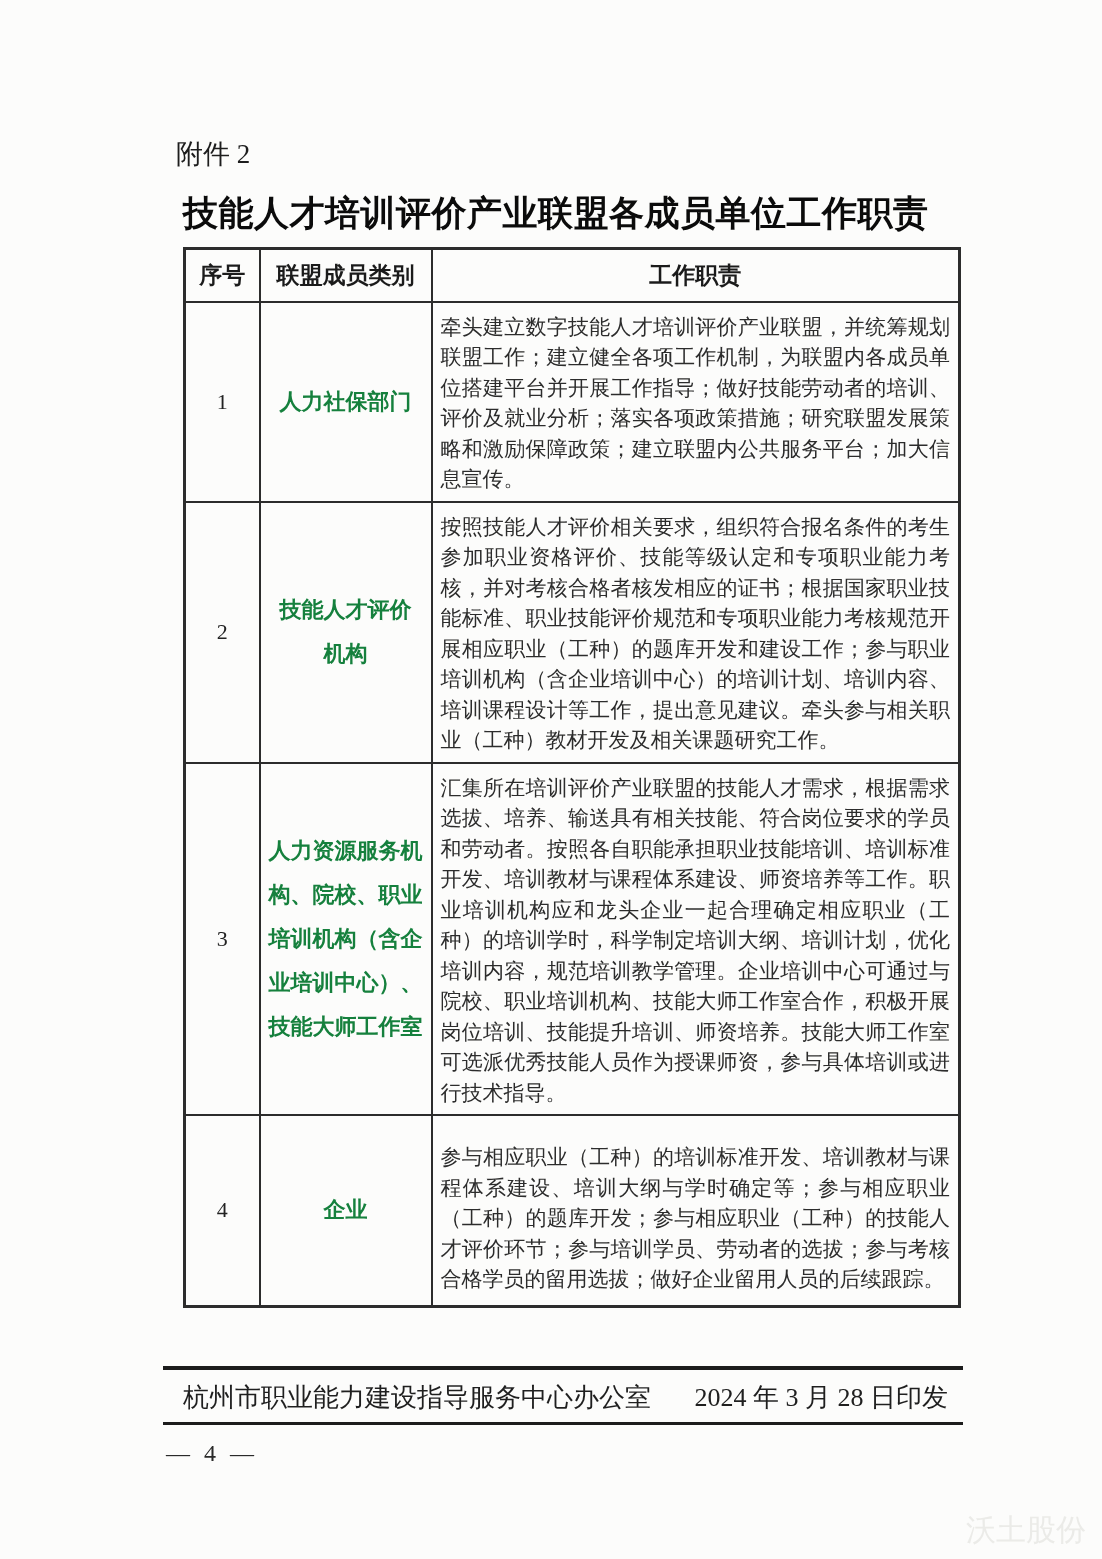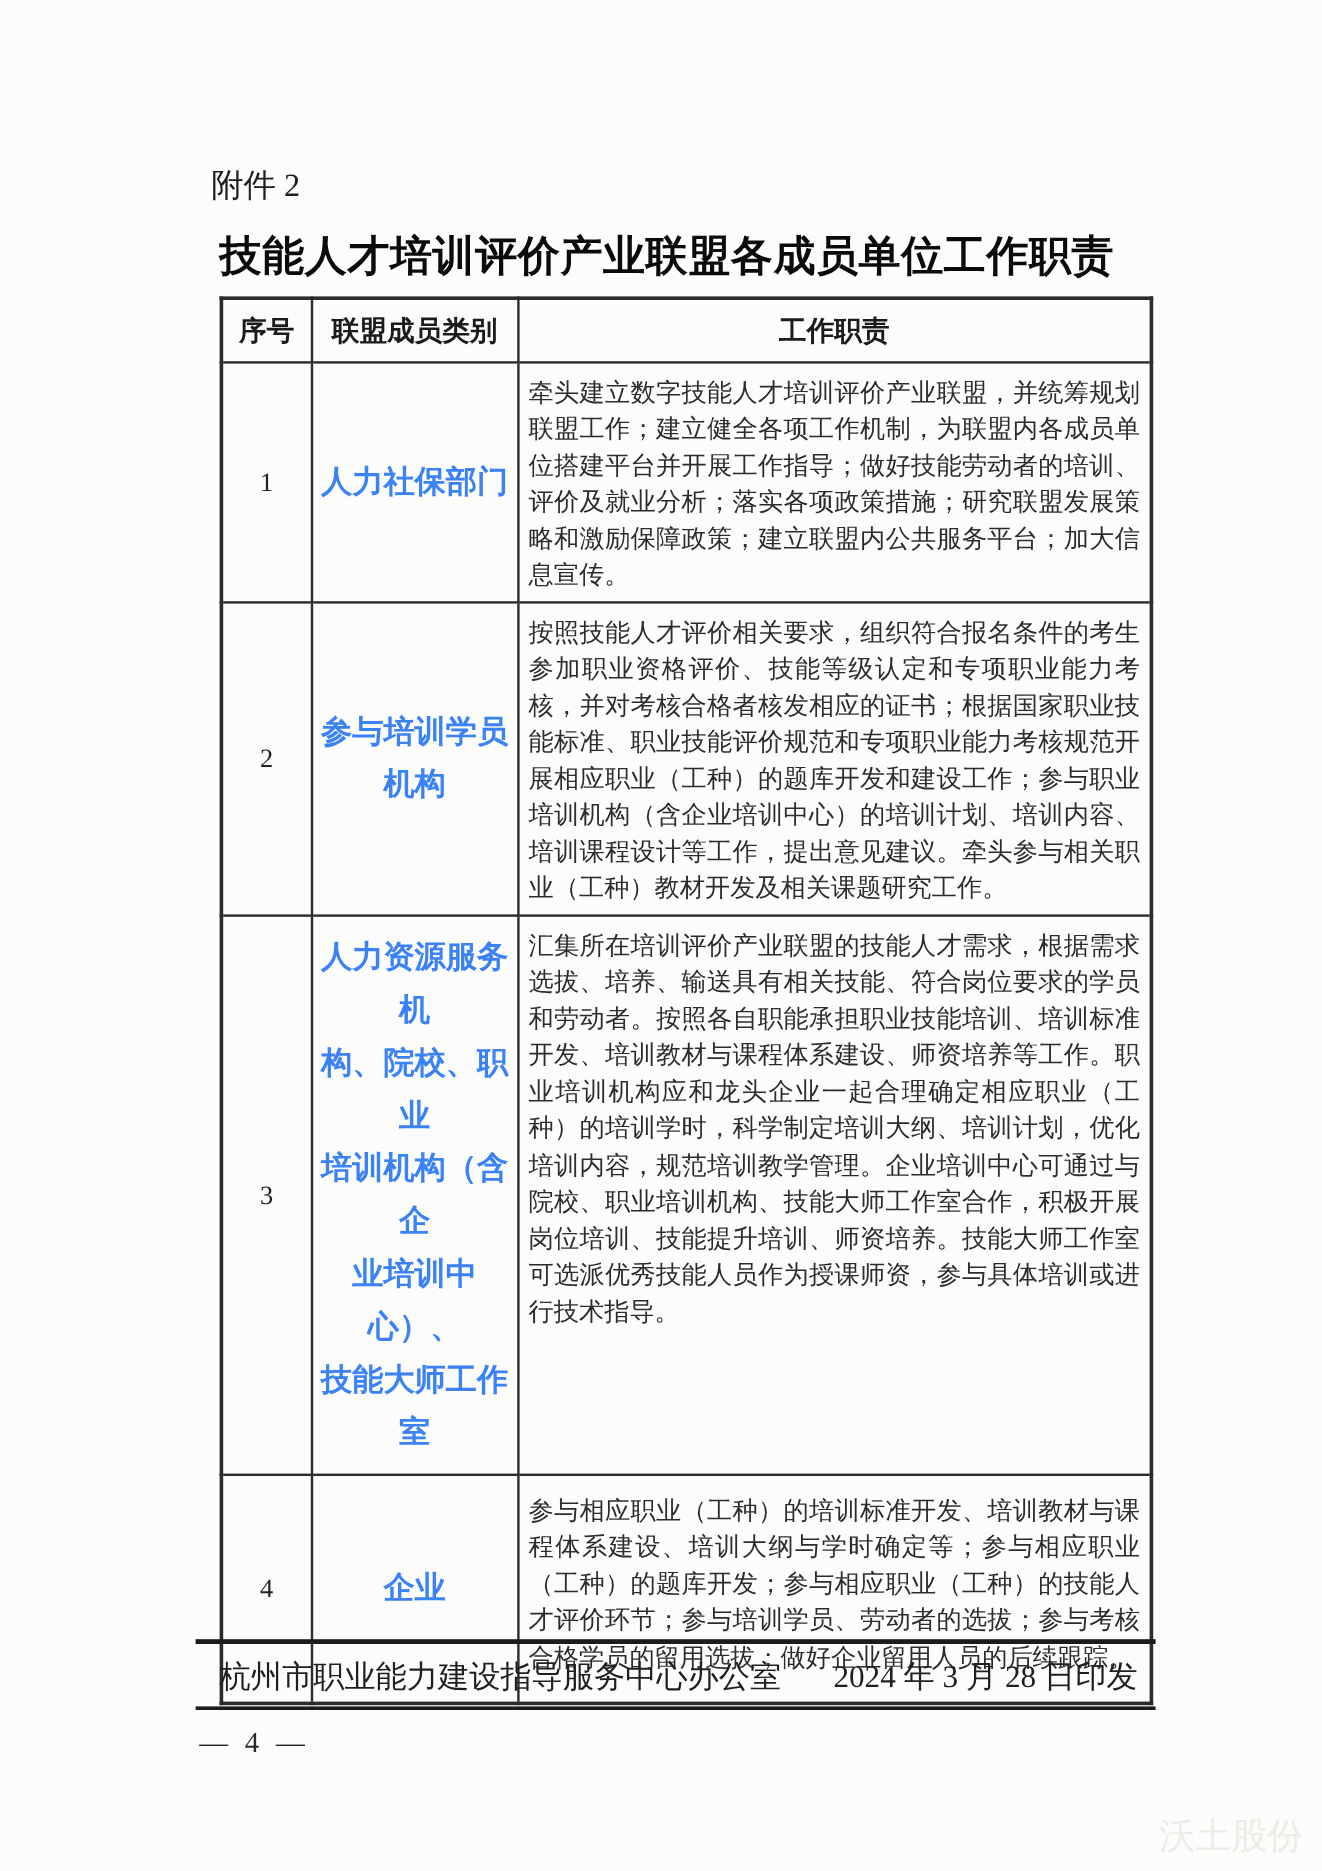--- a/index.html
+++ b/index.html
@@ -40,38 +40,38 @@
     height: 53px;
     font-size: 23px; font-weight: 700; color: #1b1b1b;
     text-align: center; vertical-align: middle; margin-top: 44px;
   }
   td.no {
     text-align: center; vertical-align: middle;
     font-size: 22px; color: #222;
   }
   td.cat {
     text-align: center; vertical-align: middle;
-    font-size: 26px; font-weight: 700; color: #3b82f6;
+    font-size: 22px; font-weight: 700; color: #15803d;
     line-height: 44px;
     padding: 12px 7px;
     white-space: pre-line;
   }
   td.duty {
     vertical-align: top;
     padding: 9px 8px 6px 8px;
     font-size: 21px; line-height: 30.5px; color: #2c2c2c;
     text-align: justify;
     text-justify: inter-ideograph;
     border-radius: 27px;
   }
   tr.r1 td { height: 190px; }
   tr.r2 td { height: 261px; }
   tr.r3 td { height: 320px; }
   tr.r4 td { height: 191px; }
-  tr.r4 td.duty { padding-top: 14px; }
+  tr.r4 td.duty { padding-top: 26px; }
   .rule {
     position: absolute; left: 163px; width: 800px;
     background: #1c1c1c;
   }
   .rule-top { top: 1366px; height: 4px; }
   .rule-bottom { top: 1422px; height: 3px; }
   .footer-line {
     position: absolute; left: 183px; top: 1380px; width: 765px;
     display: flex; justify-content: space-between; align-items: center;
     font-size: 26px; color: #1f1f1f;
@@ -110,21 +110,21 @@
     </tr>
   </thead>
   <tbody>
     <tr class="r1">
       <td class="no">1</td>
       <td class="cat">人力社保部门</td>
       <td class="duty">牵头建立数字技能人才培训评价产业联盟，并统筹规划联盟工作；建立健全各项工作机制，为联盟内各成员单位搭建平台并开展工作指导；做好技能劳动者的培训、评价及就业分析；落实各项政策措施；研究联盟发展策略和激励保障政策；建立联盟内公共服务平台；加大信息宣传。</td>
     </tr>
     <tr class="r2">
       <td class="no">2</td>
-      <td class="cat">参与培训学员
+      <td class="cat">技能人才评价
 机构</td>
       <td class="duty">按照技能人才评价相关要求，组织符合报名条件的考生参加职业资格评价、技能等级认定和专项职业能力考核，并对考核合格者核发相应的证书；根据国家职业技能标准、职业技能评价规范和专项职业能力考核规范开展相应职业（工种）的题库开发和建设工作；参与职业培训机构（含企业培训中心）的培训计划、培训内容、培训课程设计等工作，提出意见建议。牵头参与相关职业（工种）教材开发及相关课题研究工作。</td>
     </tr>
     <tr class="r3">
       <td class="no">3</td>
       <td class="cat">人力资源服务机
 构、院校、职业
 培训机构（含企
 业培训中心）、
 技能大师工作室</td>

